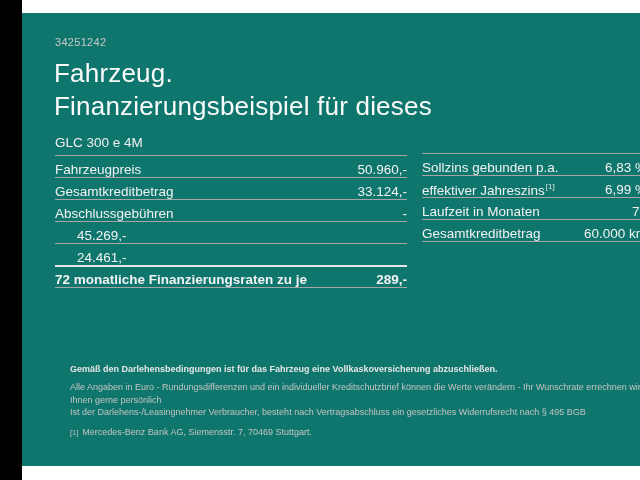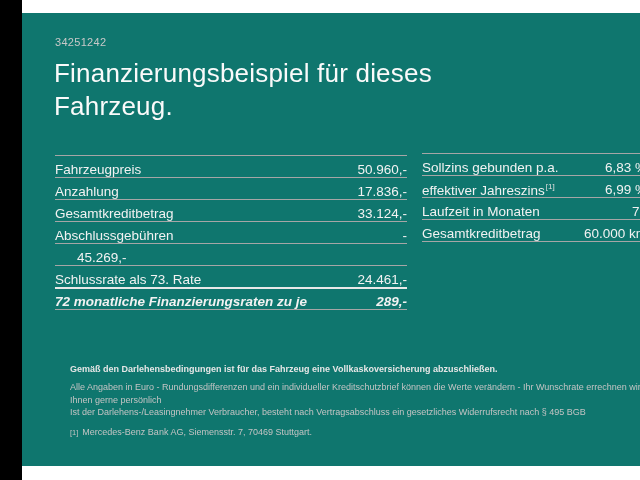--- a/index.html
+++ b/index.html
@@ -33,67 +33,63 @@
   .fin-table{position:absolute;top:155px;border-bottom:1px solid #a6a6a6;}
   .fin-table.left{left:33px;width:352px;}
   .fin-table.right{left:400px;width:225px;top:153px;}
   .row{
     display:flex;justify-content:space-between;align-items:flex-end;
     height:21px;border-top:1px solid #a6a6a6;
     font-size:13.5px;color:#f2f2f2;
   }
   .row .lbl{white-space:nowrap;}
   .row .val{white-space:nowrap;text-align:right;padding-left:22px;}
-  .row.total{border-top:2px solid #e8e8e8;font-weight:bold;height:20px;font-style:italic;}
+  .row.total{border-top:2px solid #e8e8e8;font-weight:bold;height:20px;}
   .row sup{font-size:8px;color:#e0e0e0;margin-left:1px;}
 
   .footer{position:absolute;left:48px;top:364px;width:592px;color:#c4c4c4;}
   .f-bold{font-size:9px;font-weight:bold;color:#e6e6e6;margin:0 0 6px 0;line-height:11px;}
   .f-line{font-size:9px;line-height:12.5px;margin:0;}
   .f-foot{font-size:9px;margin:8px 0 0 0;line-height:11px;}
   .f-foot .marker{font-size:7.5px;vertical-align:top;margin-right:4px;}
 </style>
 </head>
 <body>
 
 <div class="stage">
 
   <div class="letterbox top"></div>
   <div class="letterbox bottom"></div>
 
   <div class="ref">34251242</div>
 
   <div class="title">
+    <div>Fahrzeug.</div>
     <div>Finanzierungsbeispiel für dieses</div>
-    <div>Fahrzeug.</div>
   </div>
 
+  <div class="model">GLC 300 e 4M</div>
 
   <div class="fin-table left">
     <div class="row">
       <span class="lbl">Fahrzeugpreis</span>
       <span class="val">50.960,-</span>
-    </div>
-    <div class="row">
-      <span class="lbl">Anzahlung</span>
-      <span class="val">17.836,-</span>
     </div>
     <div class="row">
       <span class="lbl">Gesamtkreditbetrag</span>
       <span class="val">33.124,-</span>
     </div>
     <div class="row">
       <span class="lbl">Abschlussgebühren</span>
       <span class="val">-</span>
     </div>
     <div class="row">
       <span class="val">45.269,-</span>
     </div>
     <div class="row">
-      <span class="lbl">Schlussrate als 73. Rate</span>
       <span class="val">24.461,-</span>
     </div>
     <div class="row total">
       <span class="lbl">72 monatliche Finanzierungsraten zu je</span>
       <span class="val">289,-</span>
     </div>
   </div>
 
   <div class="fin-table right">
     <div class="row">

